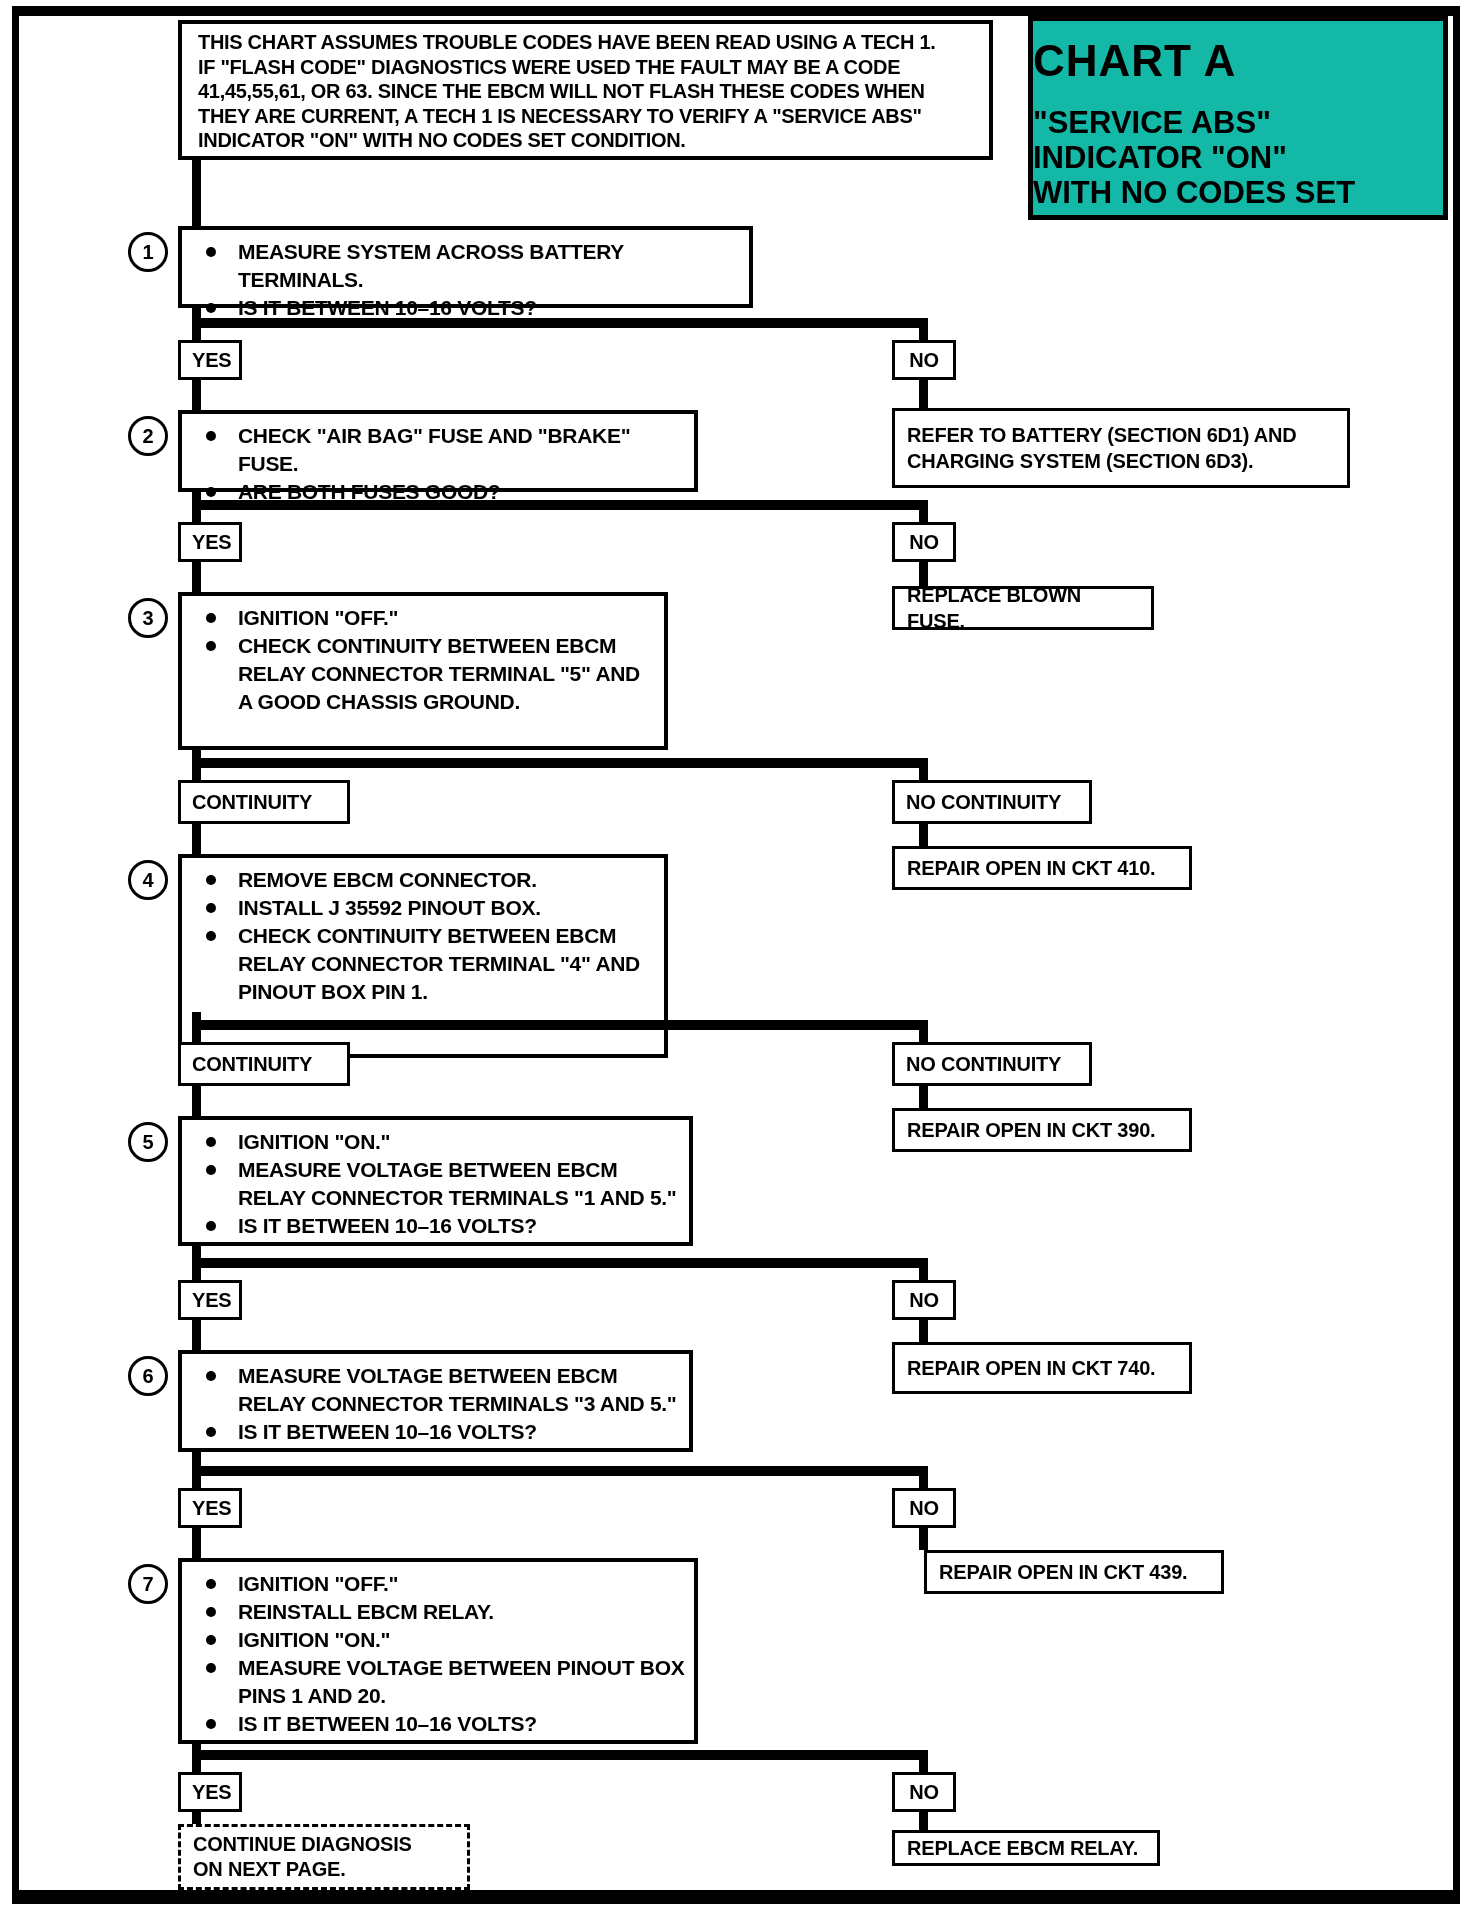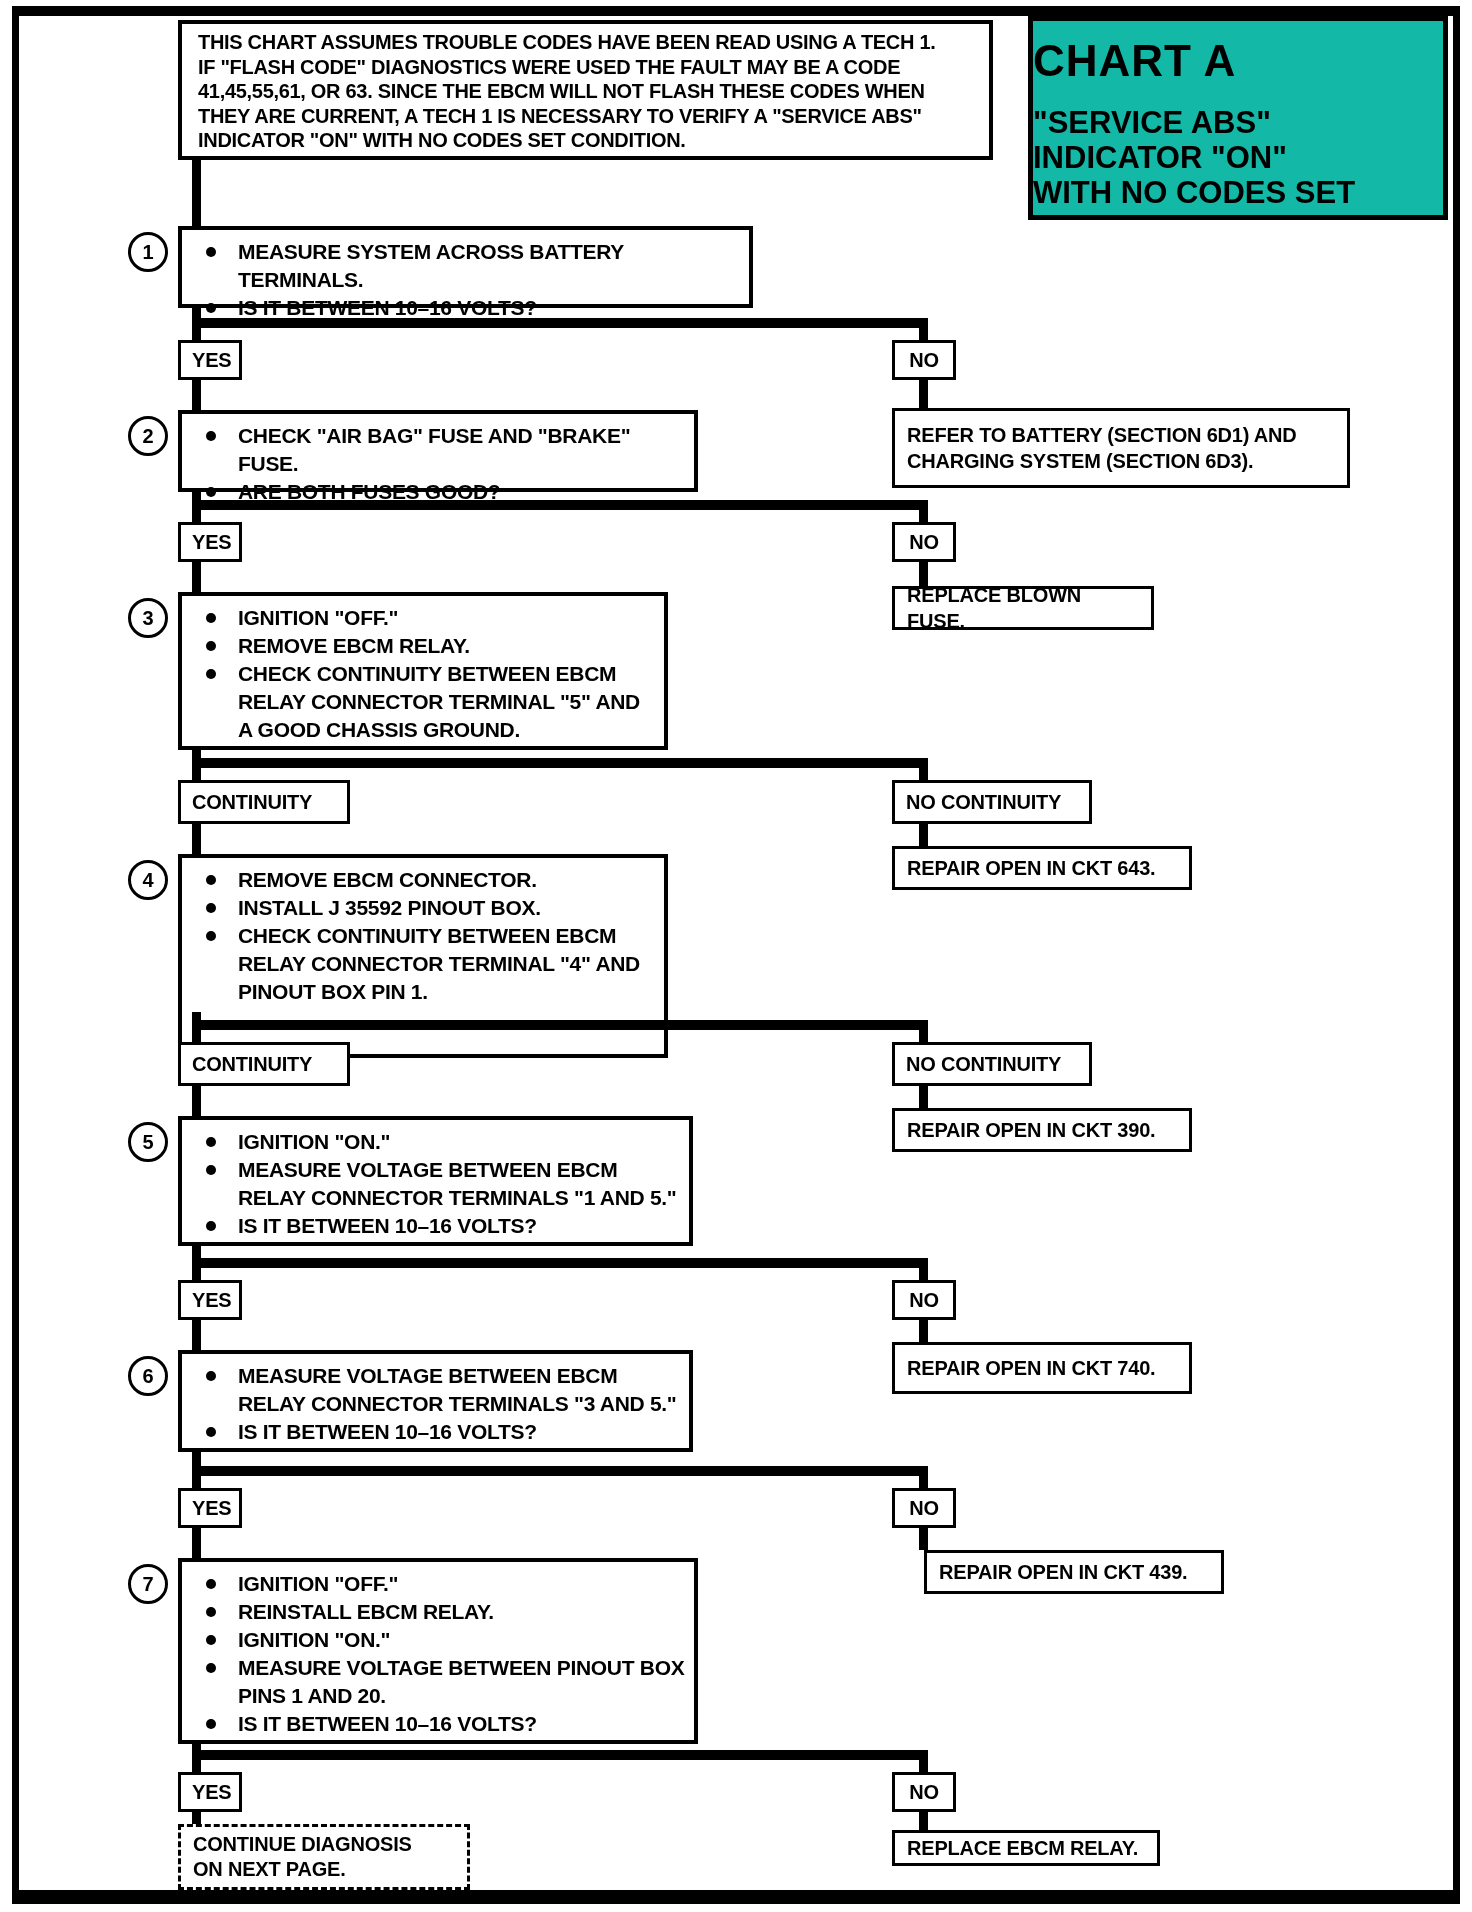--- a/index.html
+++ b/index.html
@@ -122,38 +122,34 @@
 <div class="obox" style="left:892px;top:586px;width:262px;height:44px">REPLACE BLOWN FUSE.</div>
 
 <div class="num" style="left:128px;top:598px">3</div>
 <div class="sbox" style="left:178px;top:592px;width:490px;height:158px">
   <div class="item">
       <span class="bullet"></span>
       <span class="itxt">IGNITION "OFF."</span>
     </div>
   <div class="item">
       <span class="bullet"></span>
-      <span class="itxt">REMOVE EBCM RELAY.</span>
-    </div>
-  <div class="item">
-      <span class="bullet"></span>
       <span class="itxt">CHECK CONTINUITY BETWEEN EBCM
 RELAY CONNECTOR TERMINAL "5" AND
 A GOOD CHASSIS GROUND.</span>
     </div>
 </div>
 <div class="vline" style="left:192px;top:750px;height:8px"></div>
 <div class="hbar" style="left:192px;top:758px;width:736px"></div>
 <div class="vline" style="left:192px;top:768px;height:12px"></div>
 <div class="lbl" style="left:178px;top:780px;width:172px;height:44px">CONTINUITY</div>
 <div class="vline" style="left:192px;top:824px;height:30px"></div>
 <div class="vline" style="left:919px;top:758px;height:22px"></div>
 <div class="lbl" style="left:892px;top:780px;width:200px;height:44px">NO CONTINUITY</div>
 <div class="vline" style="left:919px;top:824px;height:22px"></div>
-<div class="obox" style="left:892px;top:846px;width:300px;height:44px">REPAIR OPEN IN CKT 643.</div>
+<div class="obox" style="left:892px;top:846px;width:300px;height:44px">REPAIR OPEN IN CKT 410.</div>
 
 <div class="num" style="left:128px;top:860px">4</div>
 <div class="sbox" style="left:178px;top:854px;width:490px;height:204px">
   <div class="item">
       <span class="bullet"></span>
       <span class="itxt">REMOVE EBCM CONNECTOR.</span>
     </div>
   <div class="item">
       <span class="bullet"></span>
       <span class="itxt">INSTALL J 35592 PINOUT BOX.</span>

